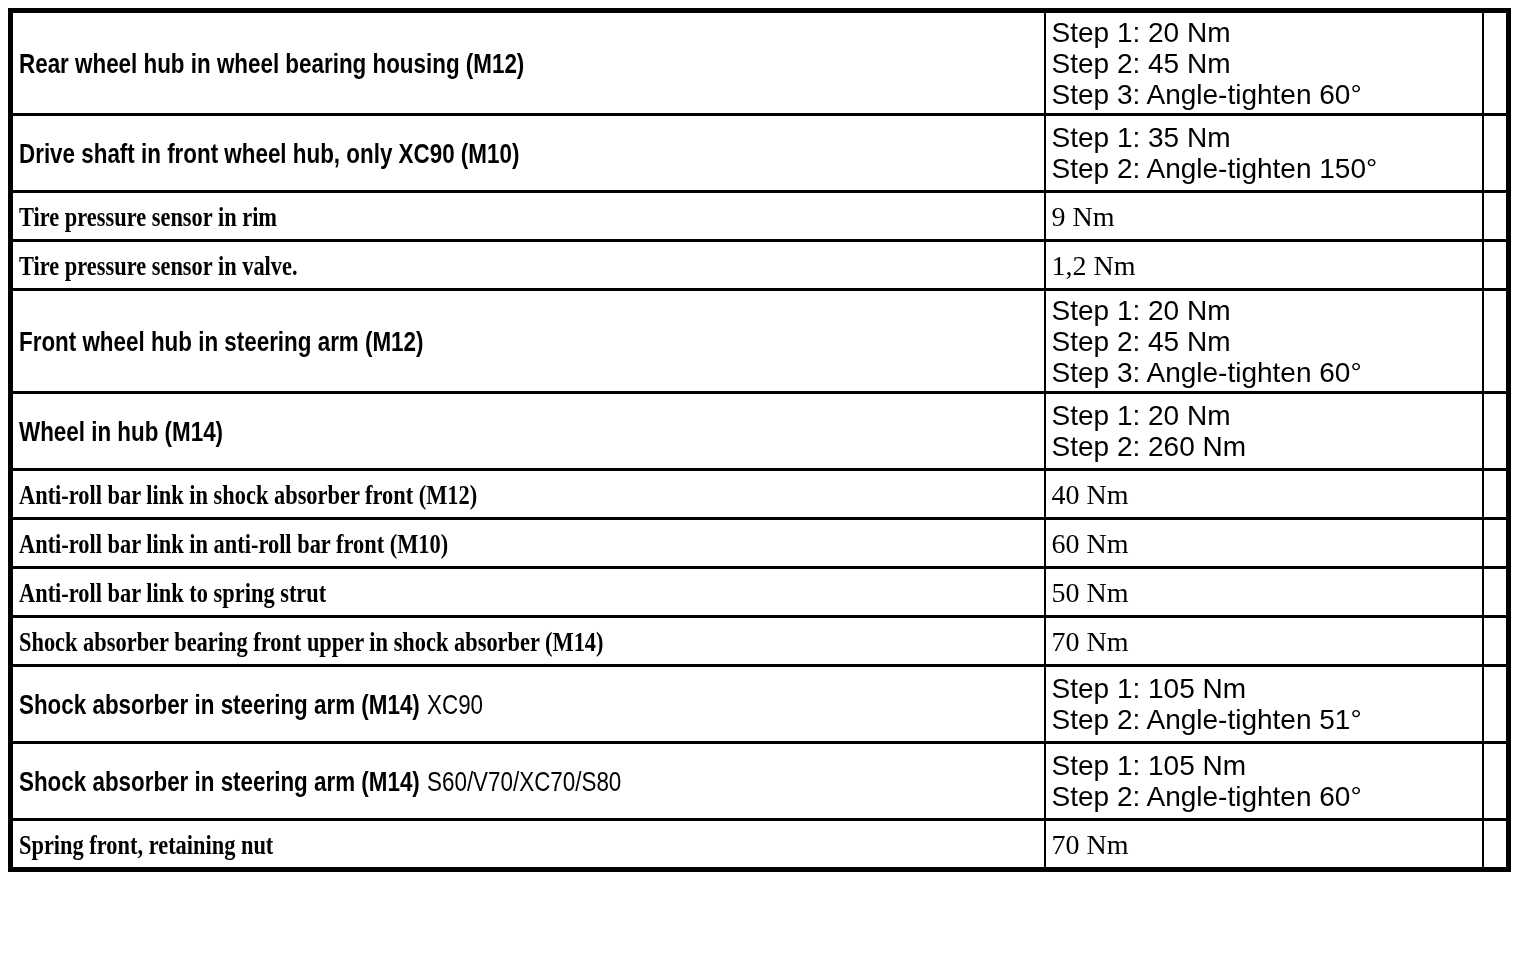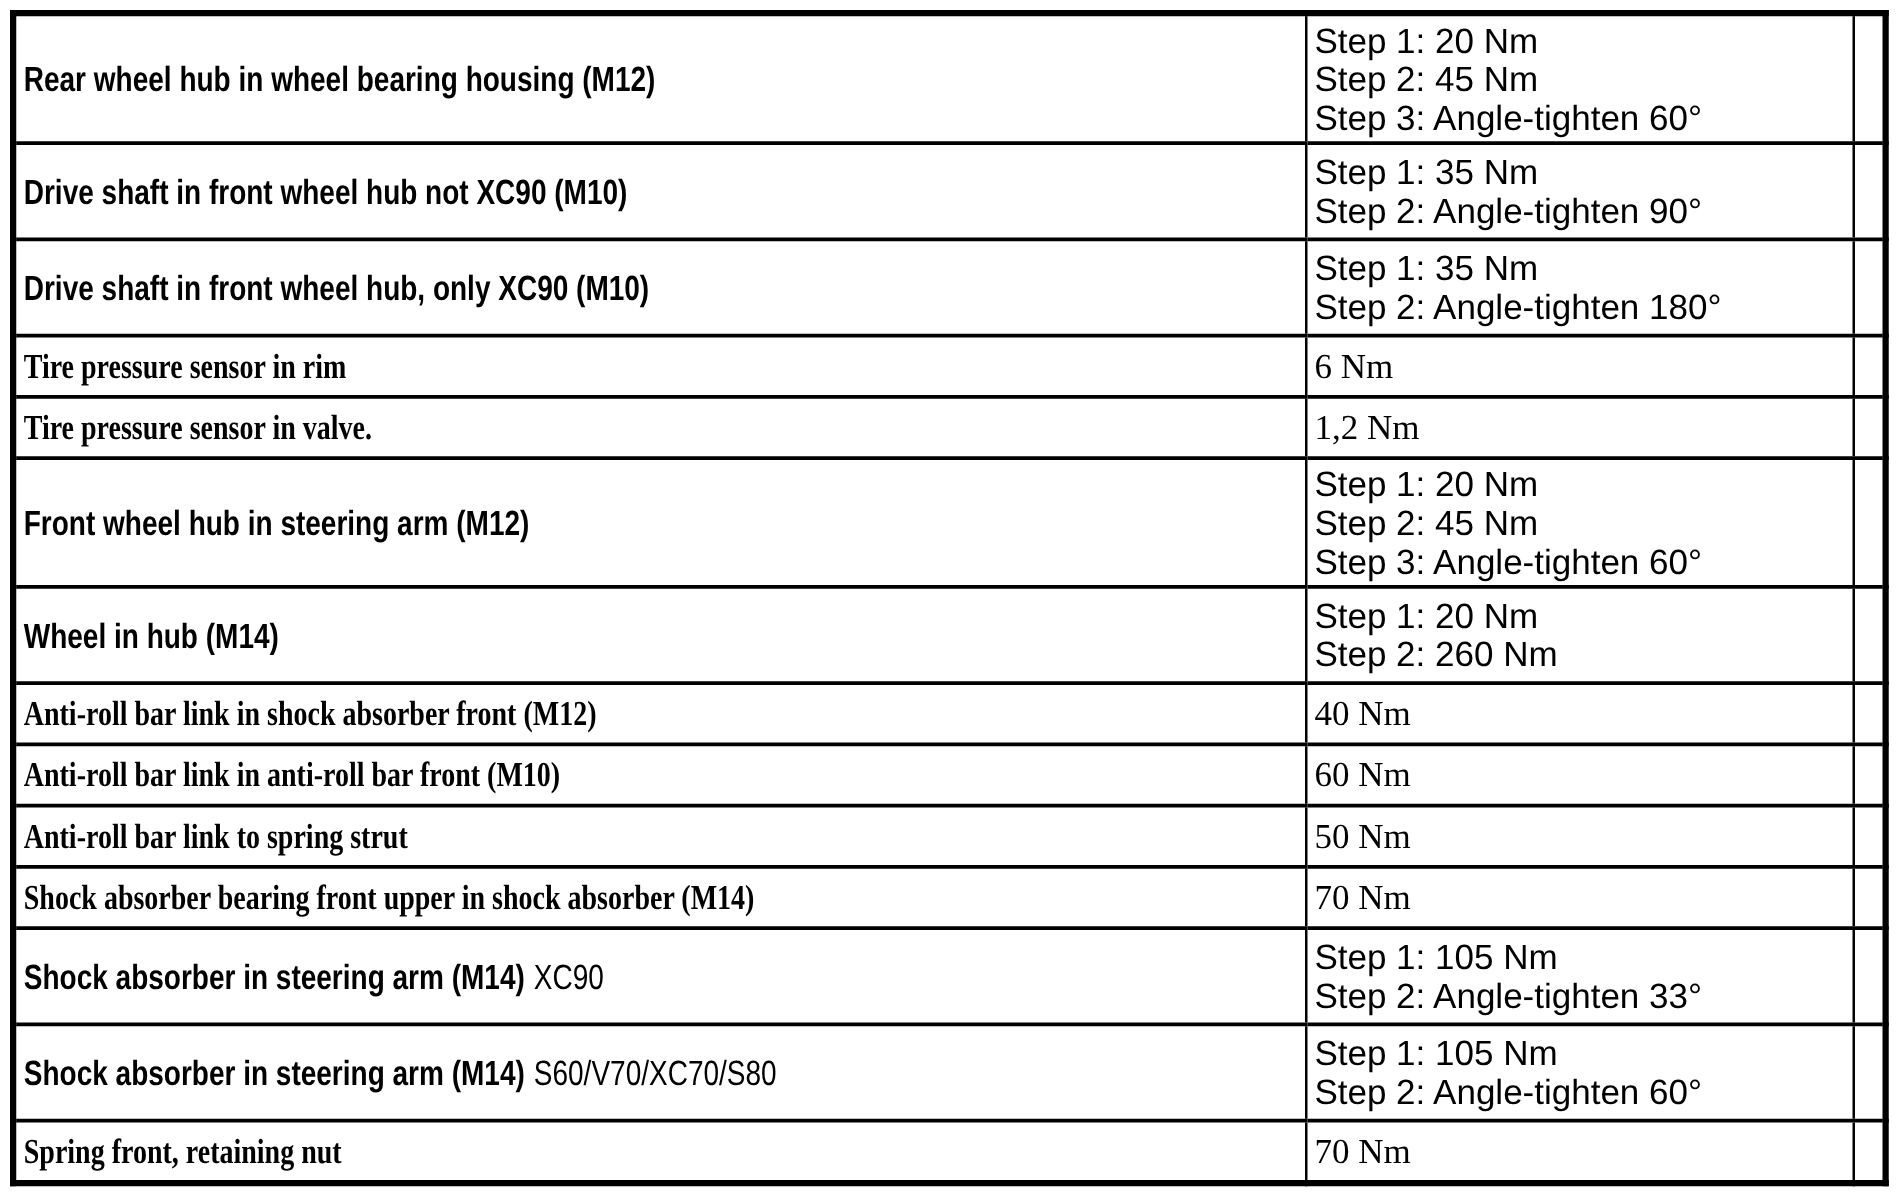--- a/index.html
+++ b/index.html
@@ -75,42 +75,34 @@
       <tr class="h3">
         <td><span class="lbl"><span>Rear wheel hub in wheel bearing housing (M12)</span></span></td>
         <td>
           <div class="tq">Step 1: 20 Nm</div>
           <div class="tq">Step 2: 45 Nm</div>
           <div class="tq">Step 3: Angle-tighten 60°</div>
         </td>
         <td></td>
       </tr>
 
-      <tr class="h2">
-        <td><span class="lbl"><span>Drive shaft in front wheel hub not XC90 (M10)</span></span></td>
-        <td>
-          <div class="tq">Step 1: 35 Nm</div>
-          <div class="tq">Step 2: Angle-tighten 90°</div>
-        </td>
-        <td></td>
-      </tr>
 
       <tr class="h2">
         <td><span class="lbl"><span>Drive shaft in front wheel hub, only XC90 (M10)</span></span></td>
         <td>
           <div class="tq">Step 1: 35 Nm</div>
-          <div class="tq">Step 2: Angle-tighten 180°</div>
+          <div class="tq">Step 2: Angle-tighten 150°</div>
         </td>
         <td></td>
       </tr>
 
       <tr class="h1">
         <td><span class="lbl"><span>Tire pressure sensor in rim</span></span></td>
         <td>
-          <div class="tq">6 Nm</div>
+          <div class="tq">9 Nm</div>
         </td>
         <td></td>
       </tr>
 
       <tr class="h1">
         <td><span class="lbl"><span>Tire pressure sensor in valve.</span></span></td>
         <td>
           <div class="tq">1,2 Nm</div>
         </td>
         <td></td>
@@ -165,21 +157,21 @@
         <td>
           <div class="tq">70 Nm</div>
         </td>
         <td></td>
       </tr>
 
       <tr class="h2">
         <td><span class="lbl"><span>Shock absorber in steering arm (M14)</span><span class="sfx">XC90</span></span></td>
         <td>
           <div class="tq">Step 1: 105 Nm</div>
-          <div class="tq">Step 2: Angle-tighten 33°</div>
+          <div class="tq">Step 2: Angle-tighten 51°</div>
         </td>
         <td></td>
       </tr>
 
       <tr class="h2">
         <td><span class="lbl"><span>Shock absorber in steering arm (M14)</span><span class="sfx">S60/V70/XC70/S80</span></span></td>
         <td>
           <div class="tq">Step 1: 105 Nm</div>
           <div class="tq">Step 2: Angle-tighten 60°</div>
         </td>

